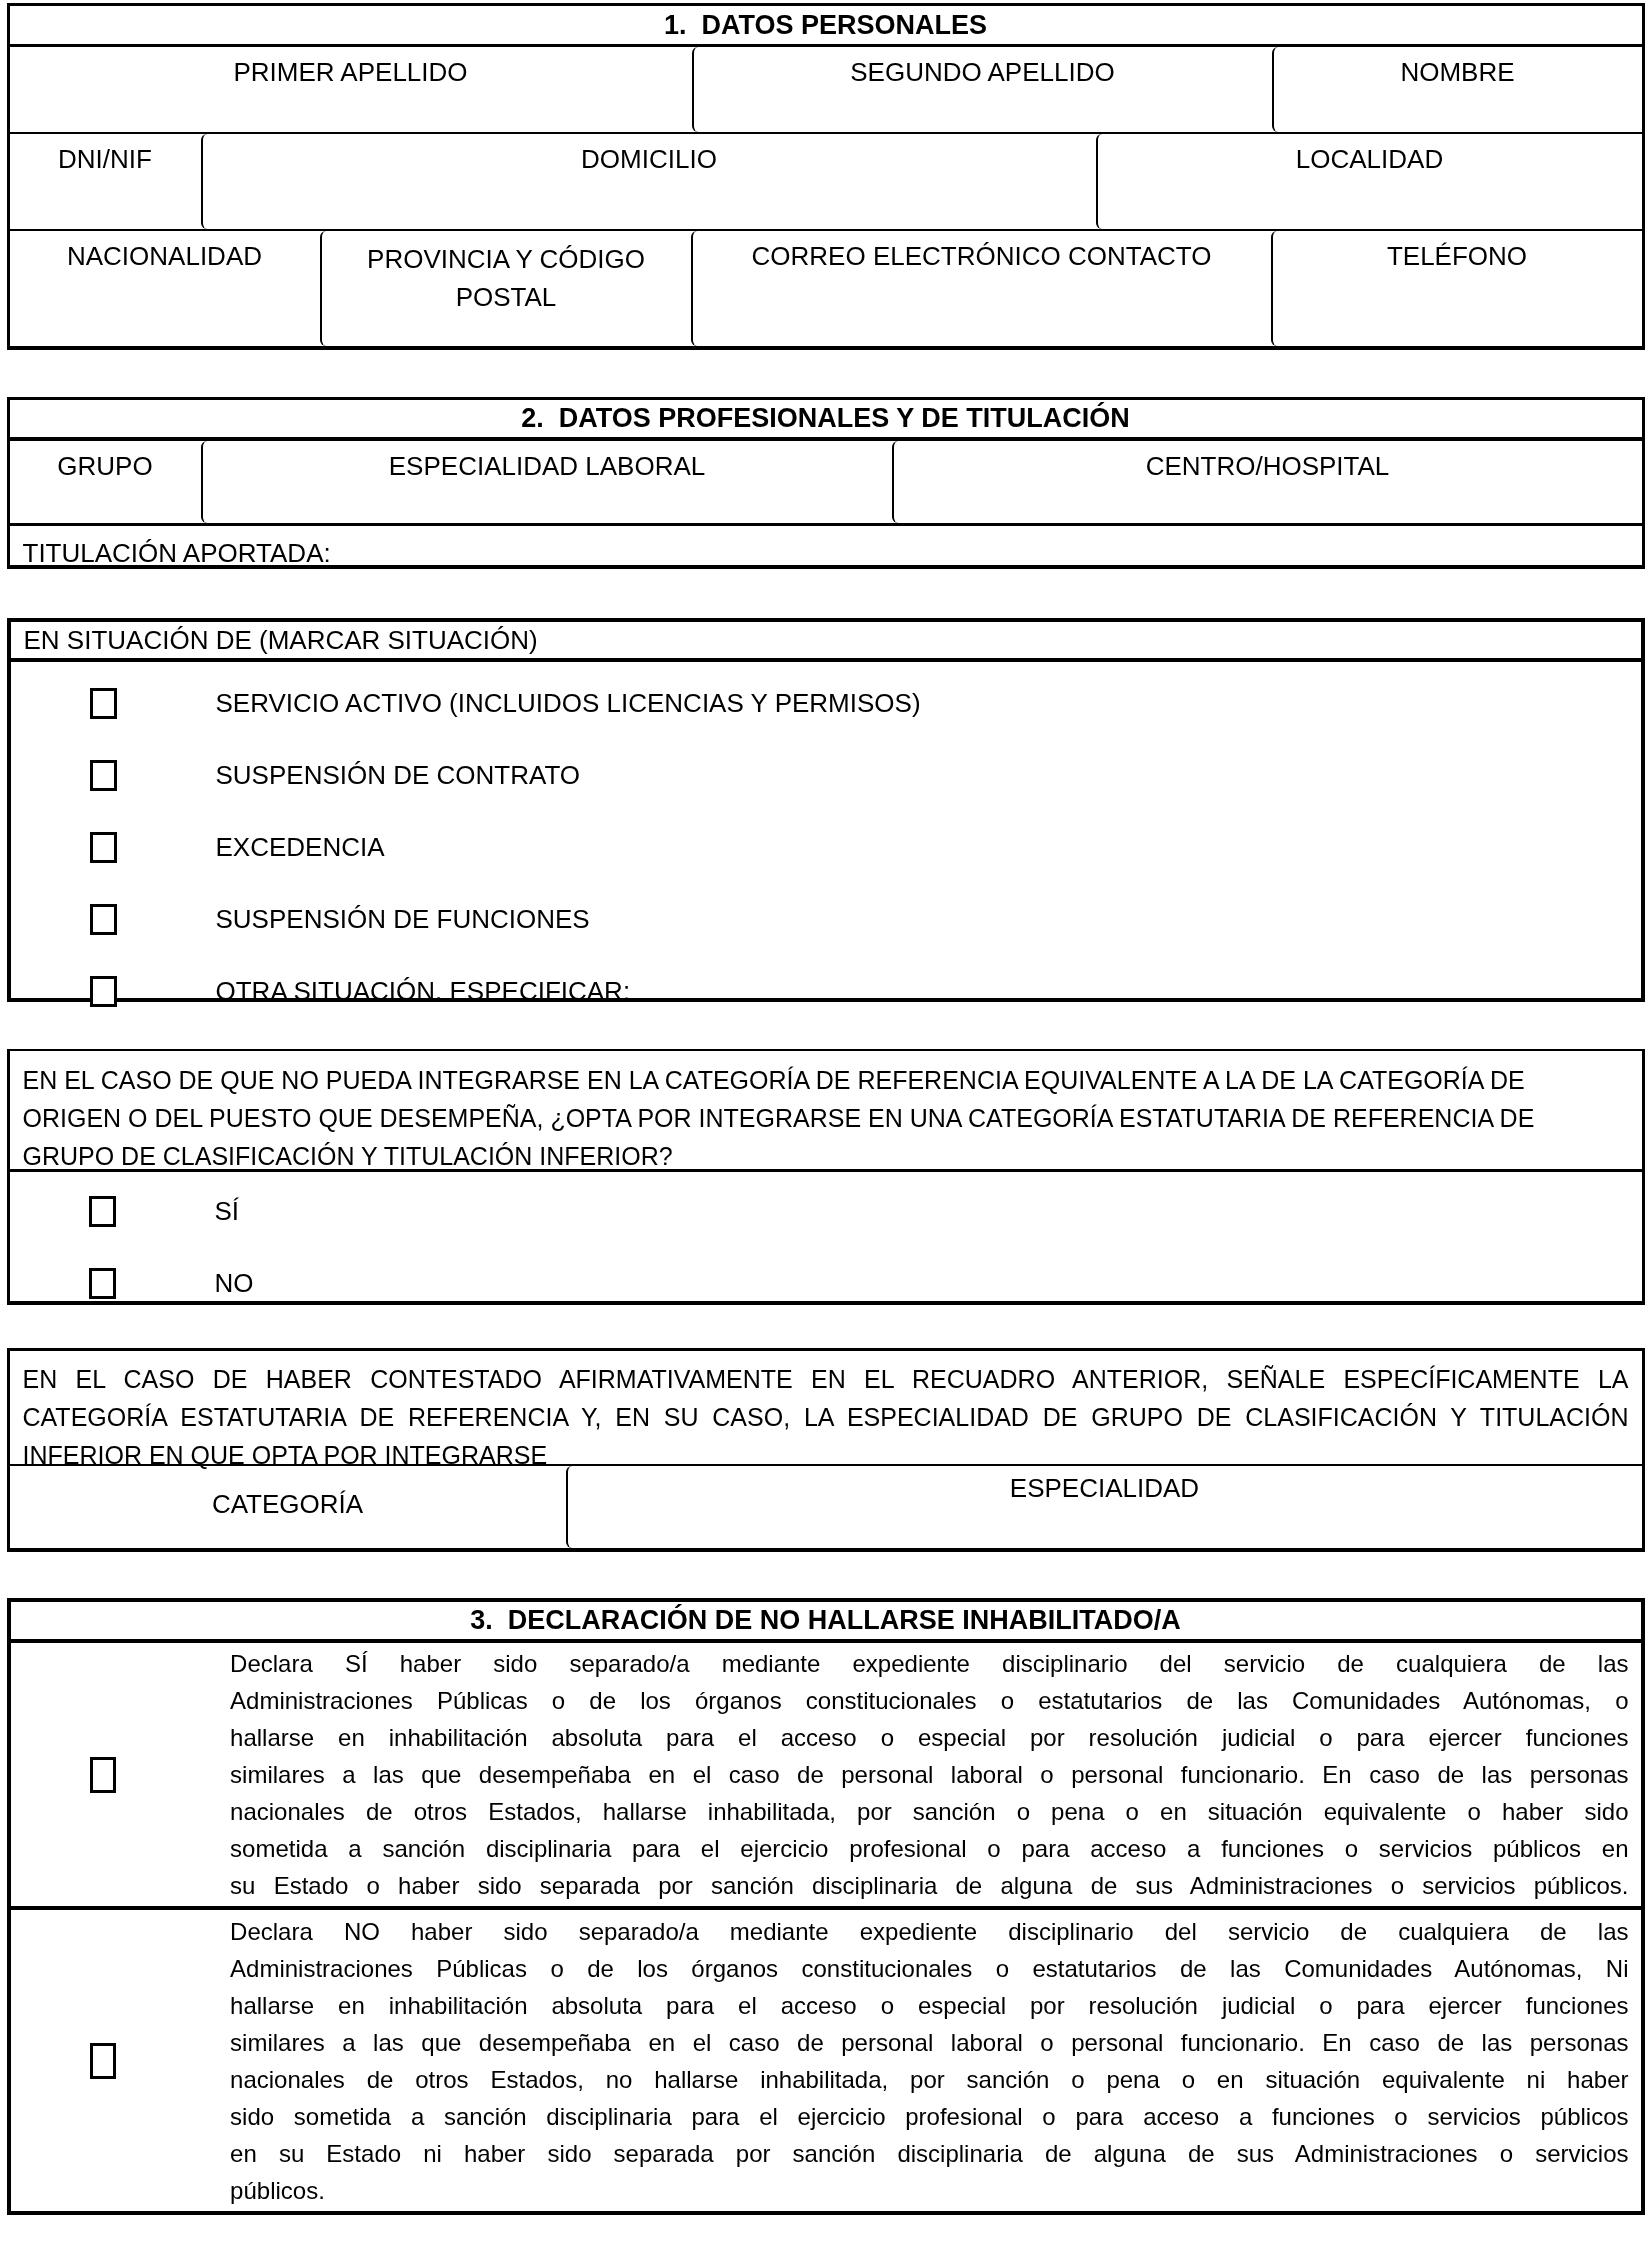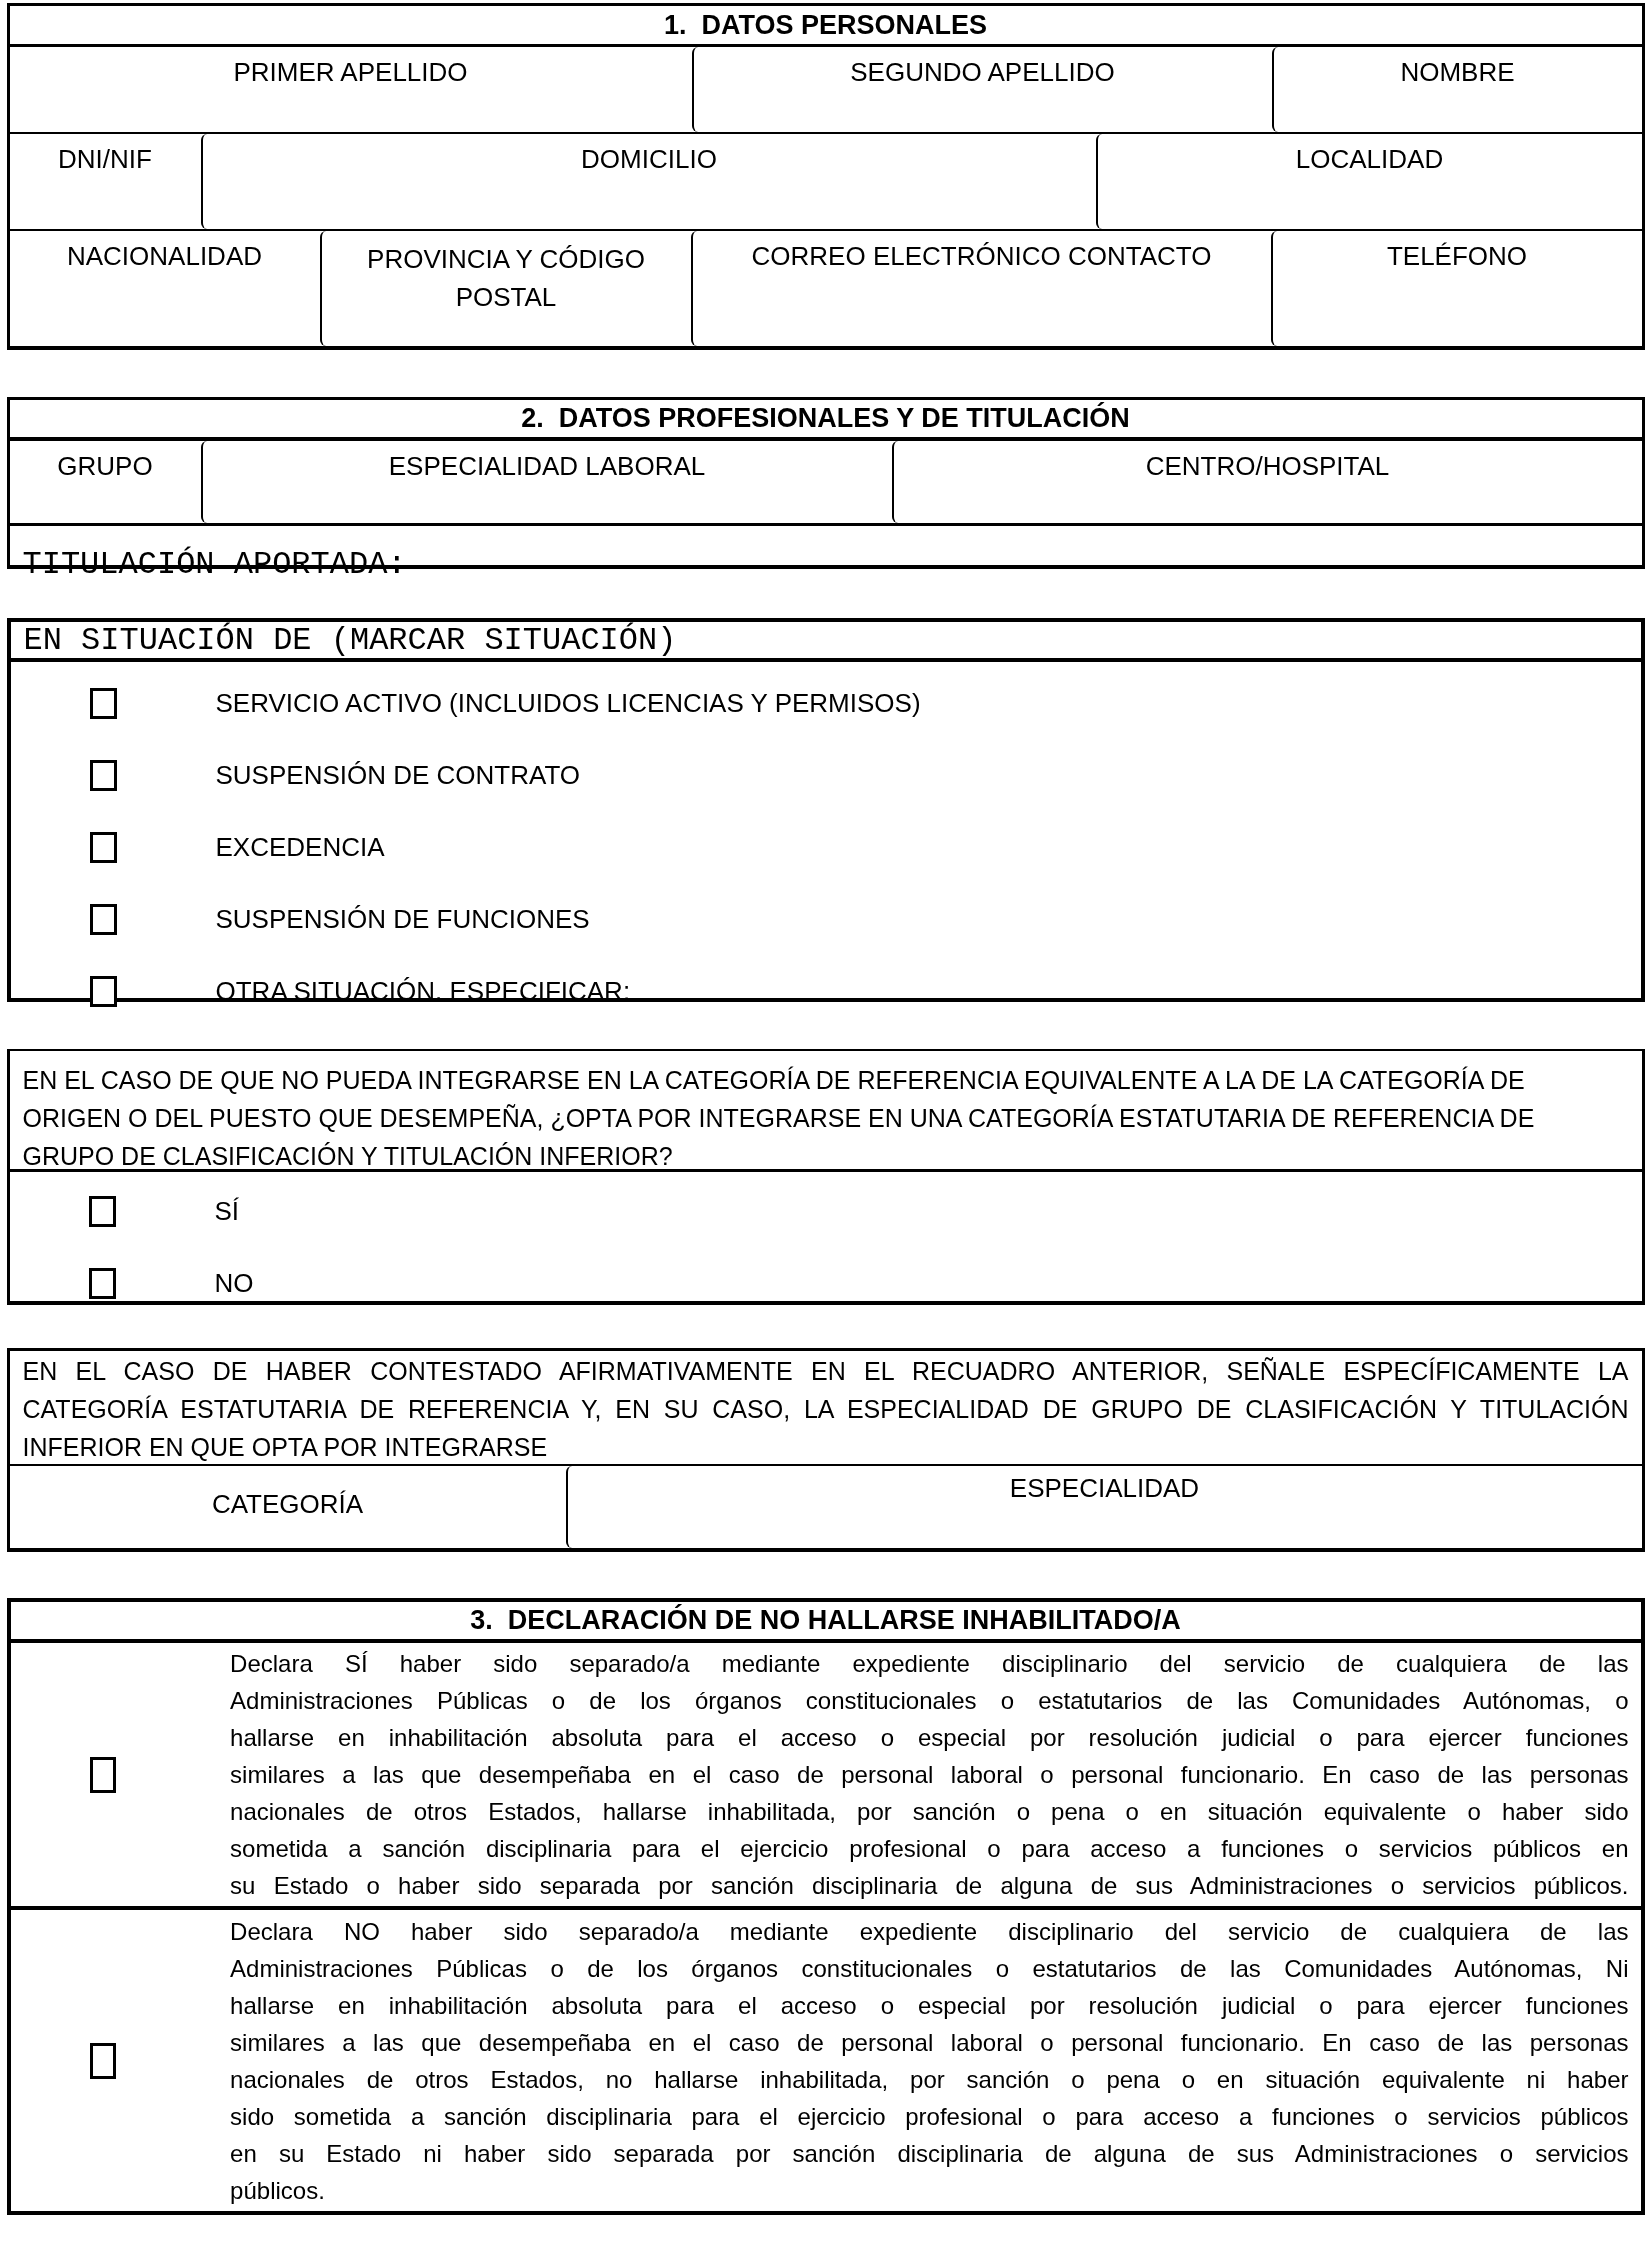--- a/index.html
+++ b/index.html
@@ -31,23 +31,22 @@
     display: flex; justify-content: center; align-items: flex-start;
     padding-top: 9.7px; font-size: 26px; text-align: center;
   }
   .cell + .cell { border-left: 2.4px solid #000; border-radius: 6px; }
   .cell.grow { flex: 1 1 auto; }
   .lab { display: block; }
   .lab.wrap { max-width: 308px; line-height: 1.45; }
 
   
   .leftrow {
-    font-size: 32px; padding: 20px 0 0 13px;
+    font-size: 26px; padding: 12px 0 0 13px;
     align-items: flex-start;
-    font-family: Liberation Mono, monospace;
   }
 
   
   .opt { display: flex; align-items: center; margin-left: 79px; height: 36px; }
   .opt .lbl { margin-left: 99px; font-size: 26px; white-space: nowrap; }
   .chk {
     display: inline-block; flex: 0 0 auto;
     width: 27px; height: 31px;
     border: 3.2px solid #000; background: #fff;
   }
@@ -180,21 +179,21 @@
         <span class="lbl">SÍ</span>
       </div>
       <div class="opt" style="margin-top:36px">
         <span class="chk"></span>
         <span class="lbl">NO</span>
       </div>
     </div>
   </section>
 
   <section class="tbl gap57" style="border-bottom-width:4.9px">
-    <div class="qtext q-just" style="height:113px; padding-top:1px">
+    <div class="qtext q-just" style="height:113px; padding-top:9px">
         <div class="line">EN EL CASO DE HABER CONTESTADO AFIRMATIVAMENTE EN EL RECUADRO ANTERIOR, SEÑALE ESPECÍFICAMENTE LA</div>
         <div class="line">CATEGORÍA ESTATUTARIA DE REFERENCIA Y, EN SU CASO, LA ESPECIALIDAD DE GRUPO DE CLASIFICACIÓN Y TITULACIÓN</div>
         <div class="line last">INFERIOR EN QUE OPTA POR INTEGRARSE</div>
       </div>
     <div class="row bt3" style="height:84px">
       <div class="cell" style="width:556px; padding-top:23px">
         <span class="lab">CATEGORÍA</span>
       </div>
       <div class="cell grow" style="padding-top:6.5px">
         <span class="lab">ESPECIALIDAD</span>

